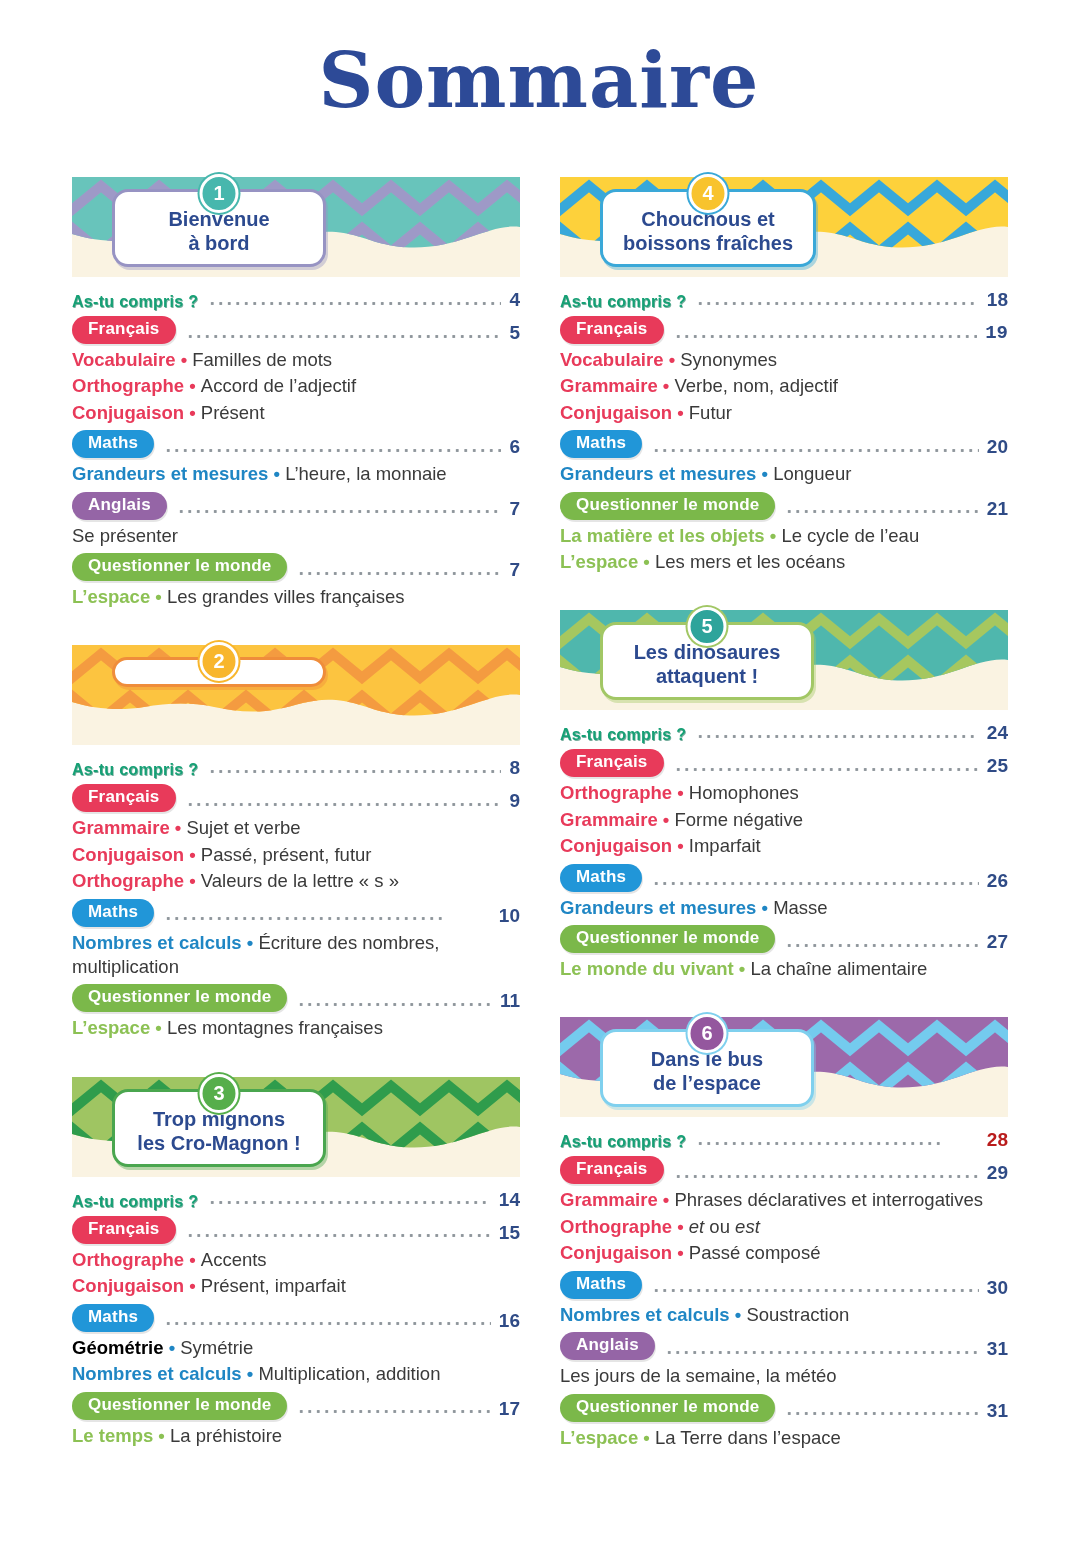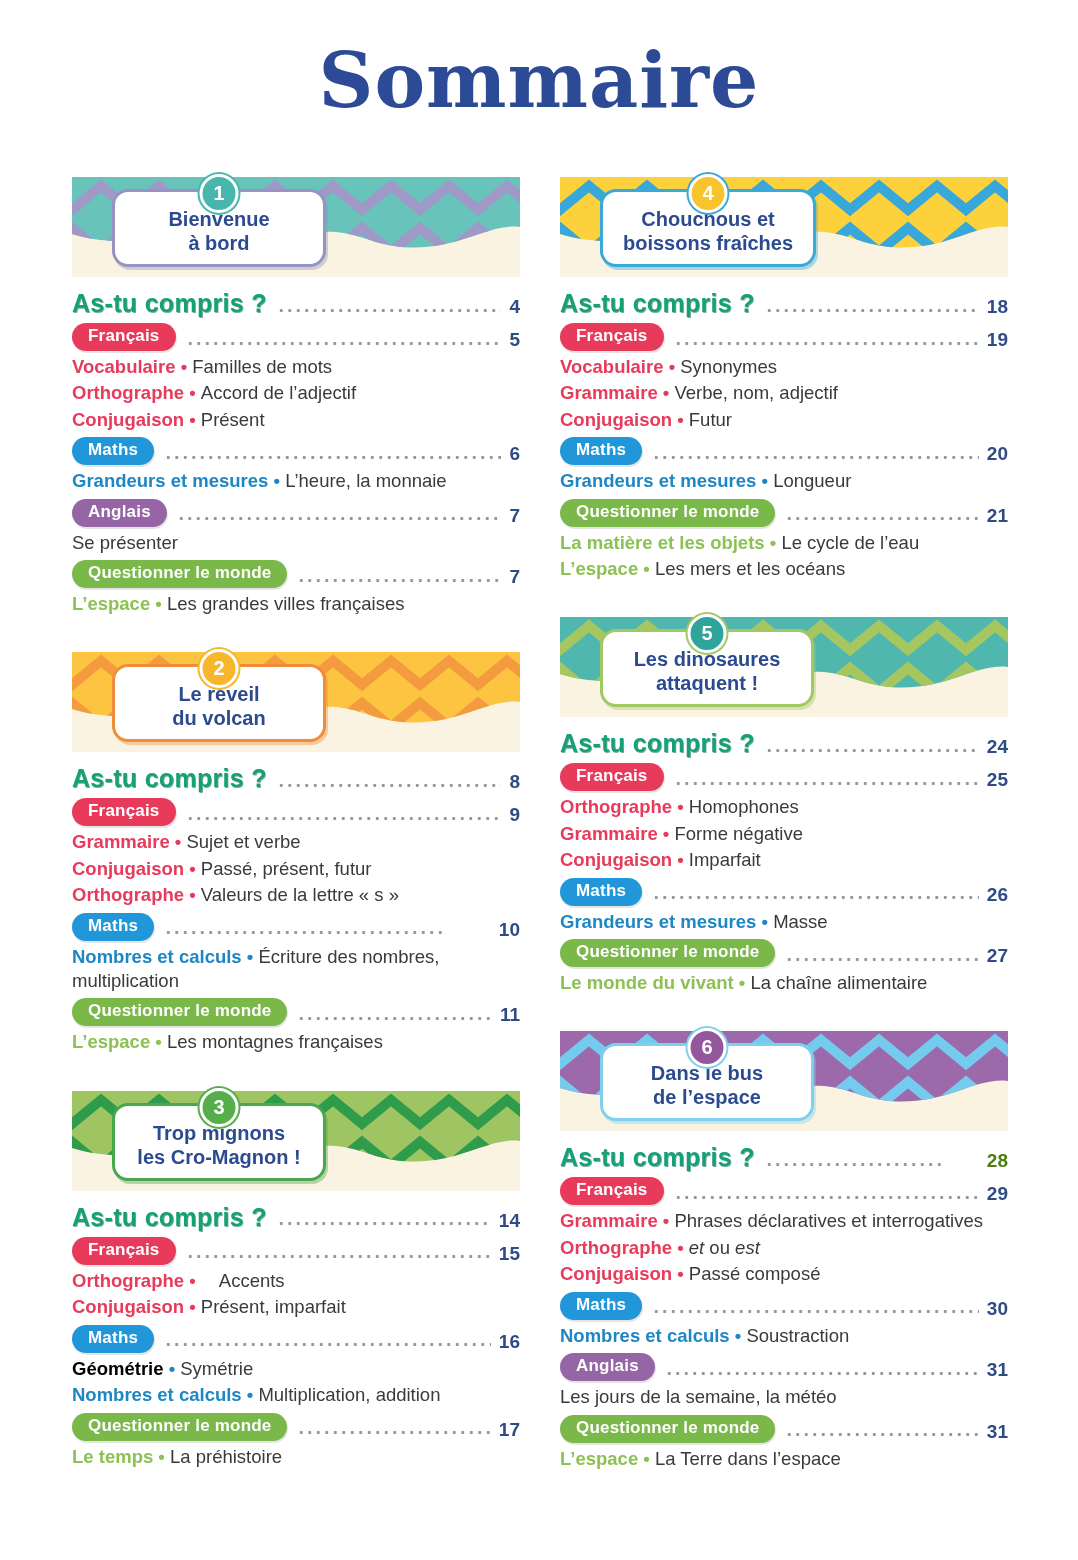--- a/index.html
+++ b/index.html
@@ -46,21 +46,21 @@
     display:flex;align-items:center;justify-content:center;
   }
   .chapter-title{font-weight:700;font-size:20px;line-height:1.2;}
   .chapter-title span{display:block;white-space:nowrap;}
 
   
   .rows{margin-top:12px;}
   .row{display:flex;align-items:flex-end;}
   .astu-row{margin:8px 0 4px 0;}
   .astu-label{
-    font-size:25px;font-weight:800;letter-spacing:0.3px;
+    font-size:16px;font-weight:800;letter-spacing:0.3px;
     text-shadow:0.8px 1px 0 rgba(10,110,80,0.55);
     text-align:center;
   }
   .pill-row{margin:5px 0 4px 0;}
   .pill{
     color:#ffffff;font-weight:700;font-size:17px;
     padding:3px 16px 5px 16px;border-radius:16px;
     letter-spacing:0.2px;white-space:nowrap;
     box-shadow:1px 2px 0 rgba(0,0,0,0.10);
   }
@@ -151,24 +151,20 @@
             <path d="M-33,78 L0,51 L33,78" fill="none" stroke="#f49b40" stroke-width="10"></path>
             <path d="M25,78 L58,51 L91,78" fill="none" stroke="#f49b40" stroke-width="10"></path>
           </pattern>
         </defs>
         <rect class="cream-bg" x="0" y="0" width="448" height="100" fill="#faf3e2"></rect>
         <path class="zz-bg" fill="#fcc440" d="M0,0 H448 V50 C432,48 416,54 398,60 C372,69 348,73 322,69 C298,65 286,57 264,55 C242,53 226,60 206,64 C182,69 162,66 142,62 C118,57 96,58 72,62 C48,66 22,64 0,57 Z"></path>
         <path class="zz-fill" fill="url(#zzp1)" d="M0,0 H448 V50 C432,48 416,54 398,60 C372,69 348,73 322,69 C298,65 286,57 264,55 C242,53 226,60 206,64 C182,69 162,66 142,62 C118,57 96,58 72,62 C48,66 22,64 0,57 Z"></path>
       </svg>
       <div class="chapter-card" style="border-color: rgb(239, 141, 59); box-shadow: rgba(239, 141, 59, 0.4) 2px 3px 0px;">
         <div class="chapter-number" style="background: rgb(248, 182, 45); box-shadow: rgb(248, 182, 45) 0px 0px 0px 2px;">2</div>
-        <div class="chapter-title" style="color: rgb(44, 74, 143);">
-          <span class="t1">Le réveil</span>
-          <span class="t2">du volcan</span>
-        </div>
       </div>
     </div>
     <div class="rows">
             <div class="row astu-row">
               <span class="astu-label" style="color: rgb(22, 160, 117);">As-tu compris ?</span>
               <span class="leader"></span>
               <span class="pagenum" style="color: rgb(47, 75, 134);">8</span>
             </div>
             <div class="row pill-row">
               <span class="pill" style="background: rgb(232, 58, 90);">Français</span>
@@ -219,21 +215,21 @@
             <div class="row astu-row">
               <span class="astu-label" style="color: rgb(22, 160, 117);">As-tu compris ?</span>
               <span class="leader"></span>
               <span class="pagenum" style="color: rgb(47, 75, 134);">14</span>
             </div>
             <div class="row pill-row">
               <span class="pill" style="background: rgb(232, 58, 90);">Français</span>
               <span class="leader"></span>
               <span class="pagenum" style="color: rgb(47, 75, 134);">15</span>
             </div>
-            <div class="topic-row"><span class="cat" style="color: rgb(232, 58, 90);">Orthographe</span><span class="bullet" style="color: rgb(232, 58, 90);"> • </span><span class="desc" style="color: rgb(58, 58, 58); margin-left: 18px;">Accents</span></div>
+            <div class="topic-row"><span class="cat" style="color: rgb(232, 58, 90);">Orthographe</span><span class="bullet" style="color: rgb(232, 58, 90);"> • </span><span class="desc" style="color: rgb(58, 58, 58);">Accents</span></div>
             <div class="topic-row"><span class="cat" style="color: rgb(232, 58, 90);">Conjugaison</span><span class="bullet" style="color: rgb(232, 58, 90);"> • </span><span class="desc" style="color: rgb(58, 58, 58);">Présent, imparfait</span></div>
             <div class="row pill-row">
               <span class="pill" style="background: rgb(33, 150, 216);">Maths</span>
               <span class="leader"></span>
               <span class="pagenum" style="color: rgb(47, 75, 134);">16</span>
             </div>
             <div class="topic-row"><span class="cat" style="color: #000000;">Géométrie</span><span class="bullet" style="color: rgb(31, 134, 196);"> • </span><span class="desc" style="color: rgb(58, 58, 58);">Symétrie</span></div>
             <div class="topic-row"><span class="cat" style="color: rgb(31, 134, 196);">Nombres et calculs</span><span class="bullet" style="color: rgb(31, 134, 196);"> • </span><span class="desc" style="color: rgb(58, 58, 58); text-align: right;">Multiplication, addition</span></div>
             <div class="row pill-row">
               <span class="pill" style="background: rgb(123, 184, 74);">Questionner le monde</span>
@@ -269,21 +265,21 @@
     </div>
     <div class="rows">
             <div class="row astu-row">
               <span class="astu-label" style="color: rgb(22, 160, 117);">As-tu compris ?</span>
               <span class="leader"></span>
               <span class="pagenum" style="color: rgb(47, 75, 134);">18</span>
             </div>
             <div class="row pill-row">
               <span class="pill" style="background: rgb(232, 58, 90);">Français</span>
               <span class="leader"></span>
-              <span class="pagenum" style="color: rgb(47, 75, 134);">19</span>
+              <span class="pagenum" style="color: rgb(47, 75, 134); font-family: Liberation Mono, monospace;">19</span>
             </div>
             <div class="topic-row"><span class="cat" style="color: rgb(232, 58, 90);">Vocabulaire</span><span class="bullet" style="color: rgb(232, 58, 90);"> • </span><span class="desc" style="color: rgb(58, 58, 58);">Synonymes</span></div>
             <div class="topic-row"><span class="cat" style="color: rgb(232, 58, 90);">Grammaire</span><span class="bullet" style="color: rgb(232, 58, 90);"> • </span><span class="desc" style="color: rgb(58, 58, 58);">Verbe, nom, adjectif</span></div>
             <div class="topic-row"><span class="cat" style="color: rgb(232, 58, 90);">Conjugaison</span><span class="bullet" style="color: rgb(232, 58, 90);"> • </span><span class="desc" style="color: rgb(58, 58, 58);">Futur</span></div>
             <div class="row pill-row">
               <span class="pill" style="background: rgb(33, 150, 216);">Maths</span>
               <span class="leader"></span>
               <span class="pagenum" style="color: rgb(47, 75, 134);">20</span>
             </div>
             <div class="topic-row"><span class="cat" style="color: rgb(31, 134, 196);">Grandeurs et mesures</span><span class="bullet" style="color: rgb(31, 134, 196);"> • </span><span class="desc" style="color: rgb(58, 58, 58);">Longueur</span></div>
@@ -367,21 +363,21 @@
         <div class="chapter-title" style="color: rgb(44, 74, 143);">
           <span class="t1">Dans le bus</span>
           <span class="t2">de l’espace</span>
         </div>
       </div>
     </div>
     <div class="rows">
             <div class="row astu-row">
               <span class="astu-label" style="color: rgb(22, 160, 117);">As-tu compris ?</span>
               <span class="leader"></span>
-              <span class="pagenum" style="color: #4d7c0f; margin-left: 35px;">28</span>
+              <span class="pagenum" style="color: #b91c1c; margin-left: 35px;">28</span>
             </div>
             <div class="row pill-row">
               <span class="pill" style="background: rgb(232, 58, 90);">Français</span>
               <span class="leader"></span>
               <span class="pagenum" style="color: rgb(47, 75, 134);">29</span>
             </div>
             <div class="topic-row"><span class="cat" style="color: rgb(232, 58, 90);">Grammaire</span><span class="bullet" style="color: rgb(232, 58, 90);"> • </span><span class="desc" style="color: rgb(58, 58, 58);">Phrases déclaratives et interrogatives</span></div>
             <div class="topic-row"><span class="cat" style="color: rgb(232, 58, 90);">Orthographe</span><span class="bullet" style="color: rgb(232, 58, 90);"> • </span><span class="desc" style="color: rgb(58, 58, 58);"><i>et</i><span> ou </span><i>est</i></span></div>
             <div class="topic-row"><span class="cat" style="color: rgb(232, 58, 90);">Conjugaison</span><span class="bullet" style="color: rgb(232, 58, 90);"> • </span><span class="desc" style="color: rgb(58, 58, 58);">Passé composé</span></div>
             <div class="row pill-row">

